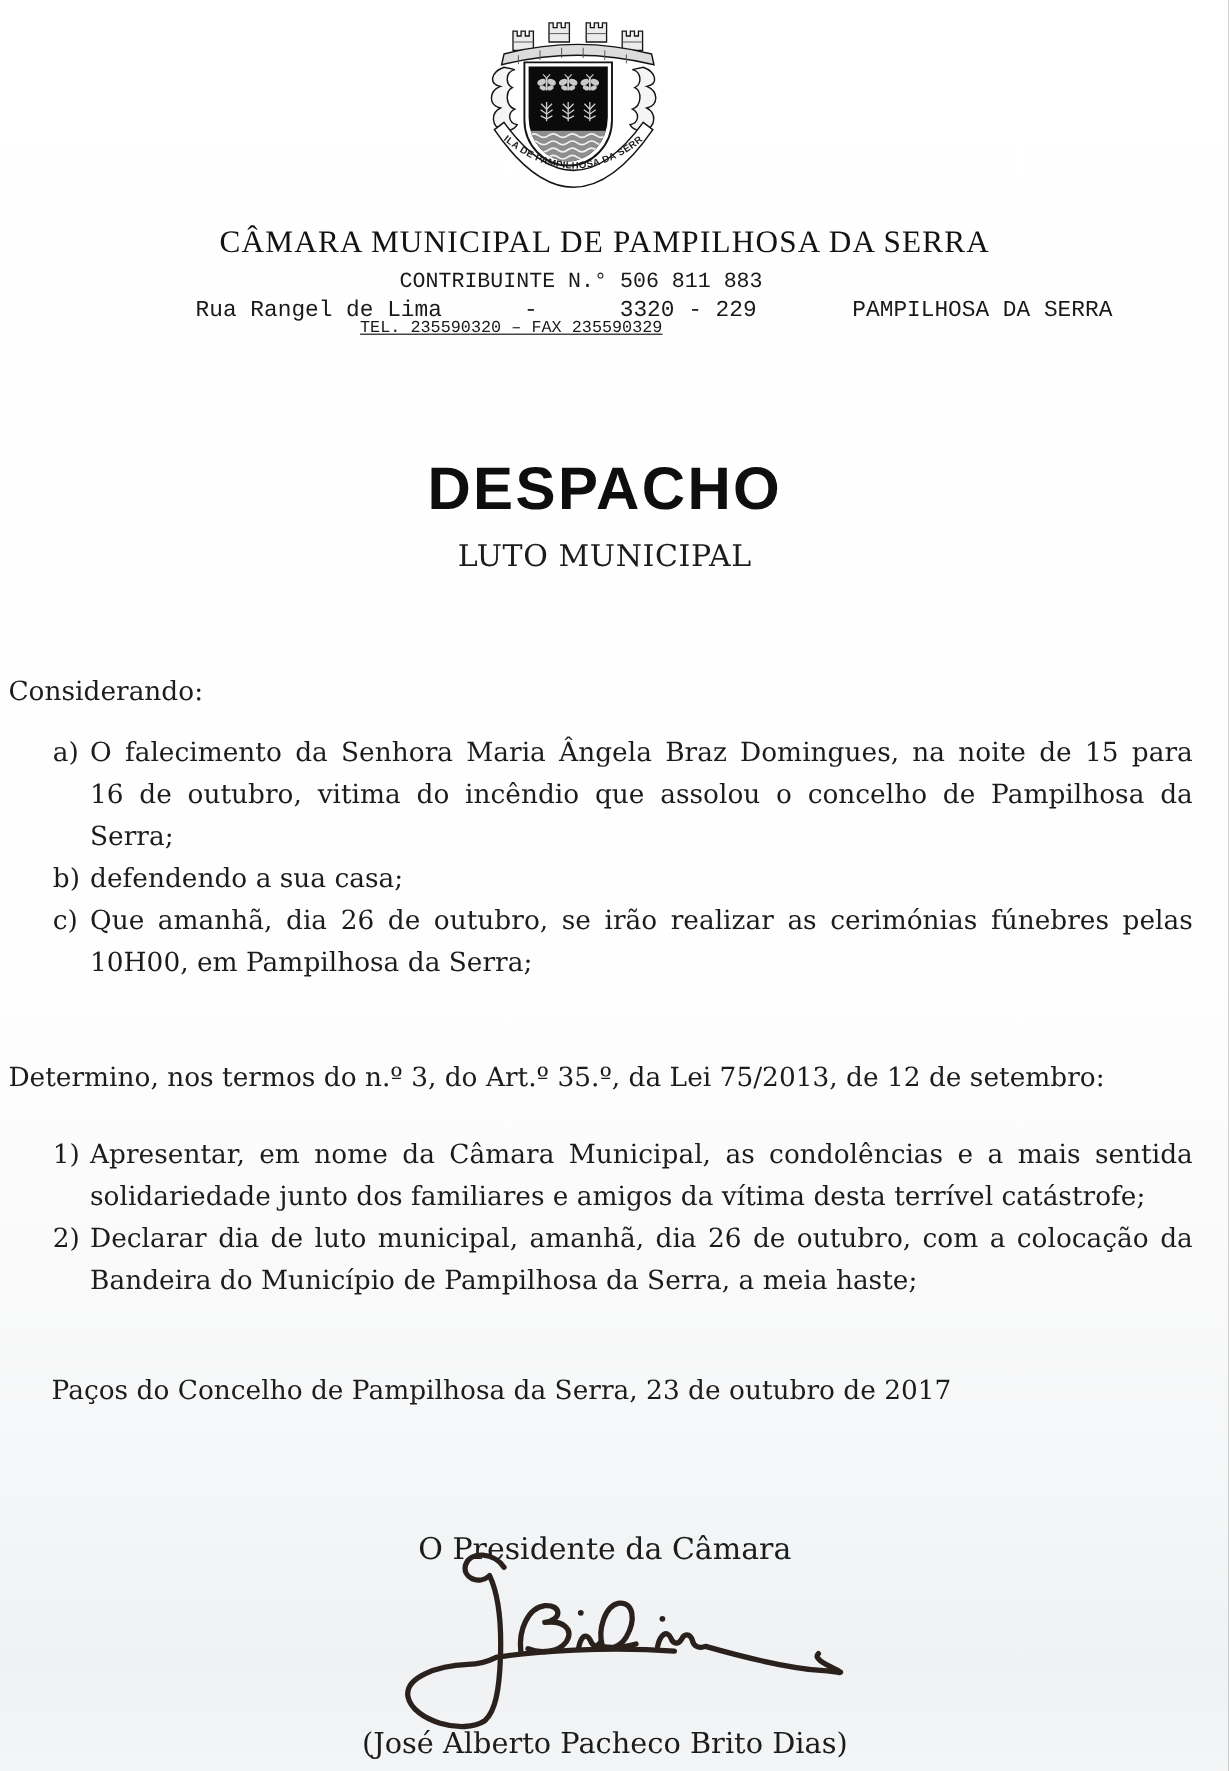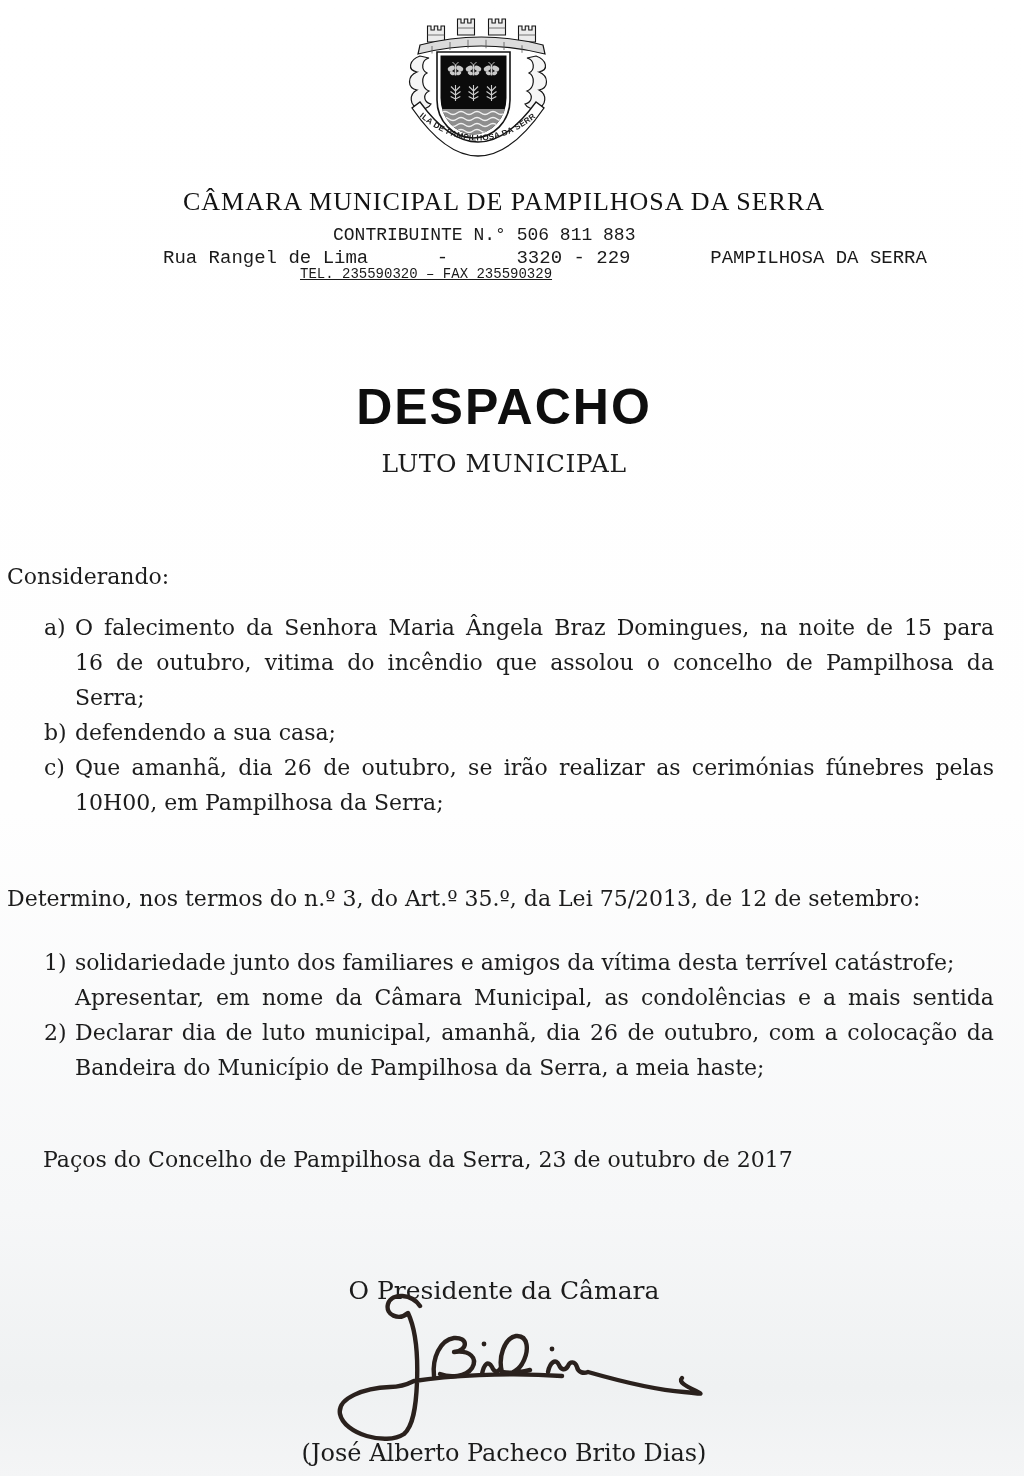--- a/index.html
+++ b/index.html
@@ -163,22 +163,22 @@
         </div>
       </div>
     </div>
 
   <div class="abs body-text determino">Determino, nos termos do n.º 3, do Art.º 35.º, da Lei 75/2013, de 12 de setembro:</div>
 
   <div class="abs body-text doc-list list-determination">
       <div class="li">
         <span class="marker">1)</span>
         <div class="li-text">
+          <div class="line just">Apresentar, em nome da Câmara Municipal, as condolências e a mais sentida</div>
           <div class="line">solidariedade junto dos familiares e amigos da vítima desta terrível catástrofe;</div>
-          <div class="line just">Apresentar, em nome da Câmara Municipal, as condolências e a mais sentida</div>
         </div>
       </div>
       <div class="li">
         <span class="marker">2)</span>
         <div class="li-text">
           <div class="line just">Declarar dia de luto municipal, amanhã, dia 26 de outubro, com a colocação da</div>
           <div class="line">Bandeira do Município de Pampilhosa da Serra, a meia haste;</div>
         </div>
       </div>
     </div>

